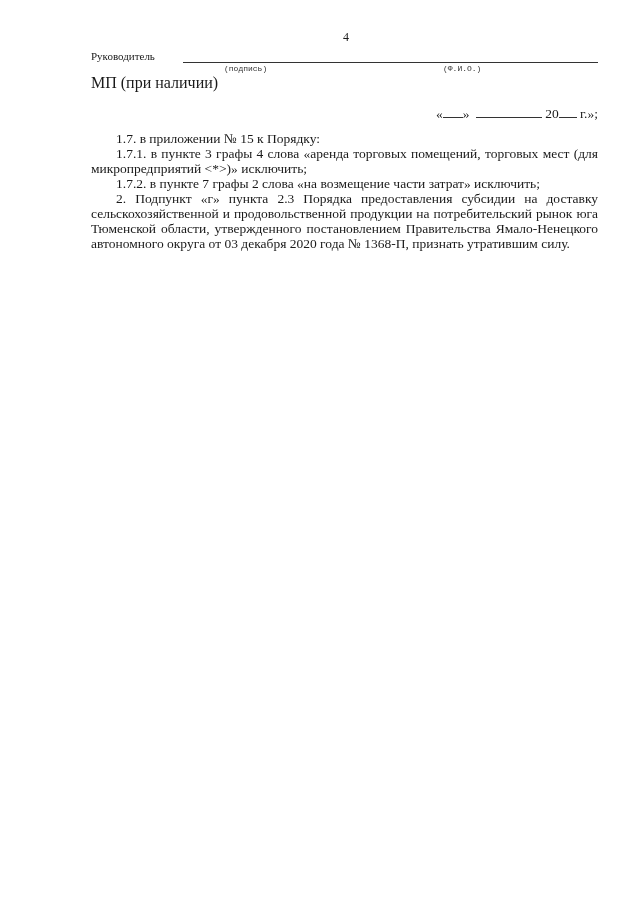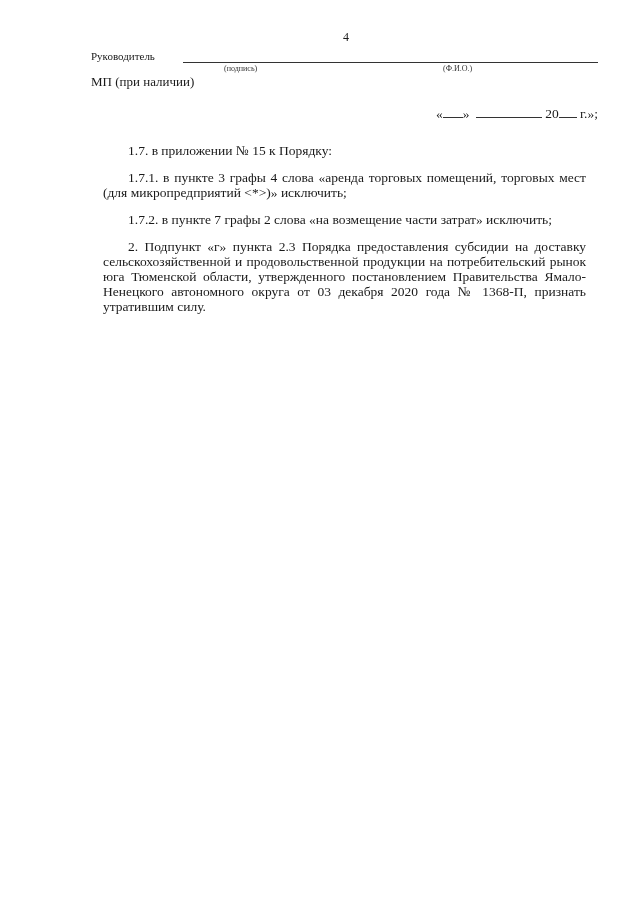--- a/index.html
+++ b/index.html
@@ -33,28 +33,28 @@
     }
     .sig-line {
       position: absolute;
       left: 183px; top: 62px;
       width: 415px; height: 0;
       border-top: 1px solid #333;
     }
     .sig-caption {
       font-size: 8px;
       top: 64px;
-      font-family: Liberation Serif, serif;
+      font-family: Liberation Mono, monospace;
       color: #333;
     }
     .cap-sign { left: 224px; }
     .cap-fio  { left: 443px; }
     .mp-label {
       left: 91px; top: 74px;
-      font-size: 13px;
+      font-size: 16px;
     }
     .date-line {
       right: 42px; top: 105px;
       font-size: 13.5px;
       text-align: center;
     }
     .date-line .blank {
       display: inline-block;
       border-bottom: 1px solid #333;
       height: 12px;
@@ -62,21 +62,21 @@
     }
     .text-block {
       position: absolute;
       left: 91px;
       width: 507px;
       font-size: 13.5px;
       line-height: 15px;
       text-align: justify;
     }
     .para {
-      margin: 12px;
+      margin: 0;
       text-indent: 25px;
       text-align: justify;
     }
     .para.last-left { text-align-last: left; }
   </style>
 </head>
 <body>
 
 <div class="page">
 

